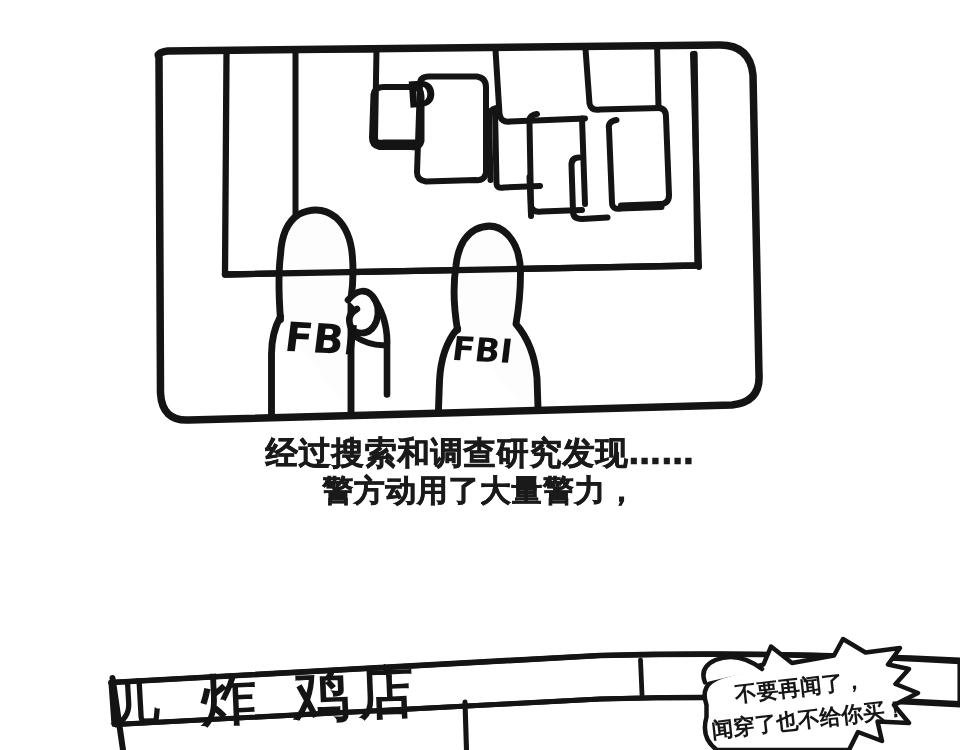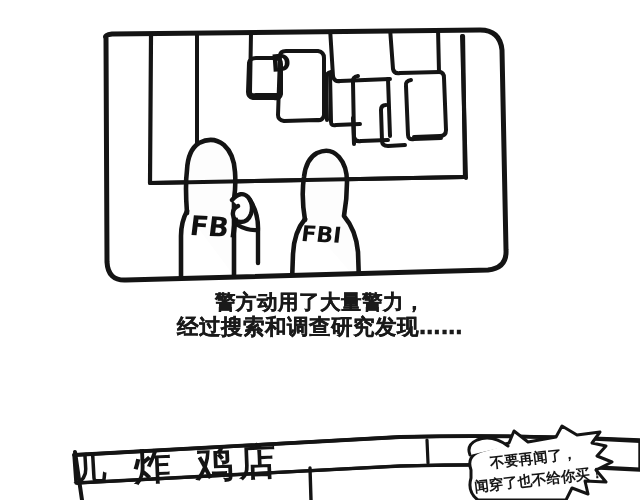--- a/index.html
+++ b/index.html
@@ -228,22 +228,22 @@
       <path d="M508,446 Q492,434 477,440 Q466,445 470,455" fill="#ffffff" stroke="#141414" stroke-width="3" stroke-linecap="round" stroke-linejoin="round"></path>
     </g>
   </svg>
 
   <div id="board-letter-d">D</div>
 
   <div class="fbi-text" id="fbi-left">FBI</div>
   <div class="fbi-text" id="fbi-right">FBI</div>
 
   <div id="caption-block">
+    <span class="caption-line line2">经过搜索和调查研究发现……</span>
     <span class="caption-line line1">警方动用了大量警力，</span>
-    <span class="caption-line line2">经过搜索和调查研究发现……</span>
   </div>
 
   <div class="sign-text" id="sign-char-partial">儿</div>
   <div class="sign-text" id="sign-main-text">炸 鸡店</div>
 
   <div id="bubble-text">
     <span class="bubble-line bl1">不要再闻了，</span>
     <span class="bubble-line bl2">闻穿了也不给你买！</span>
   </div>
 

